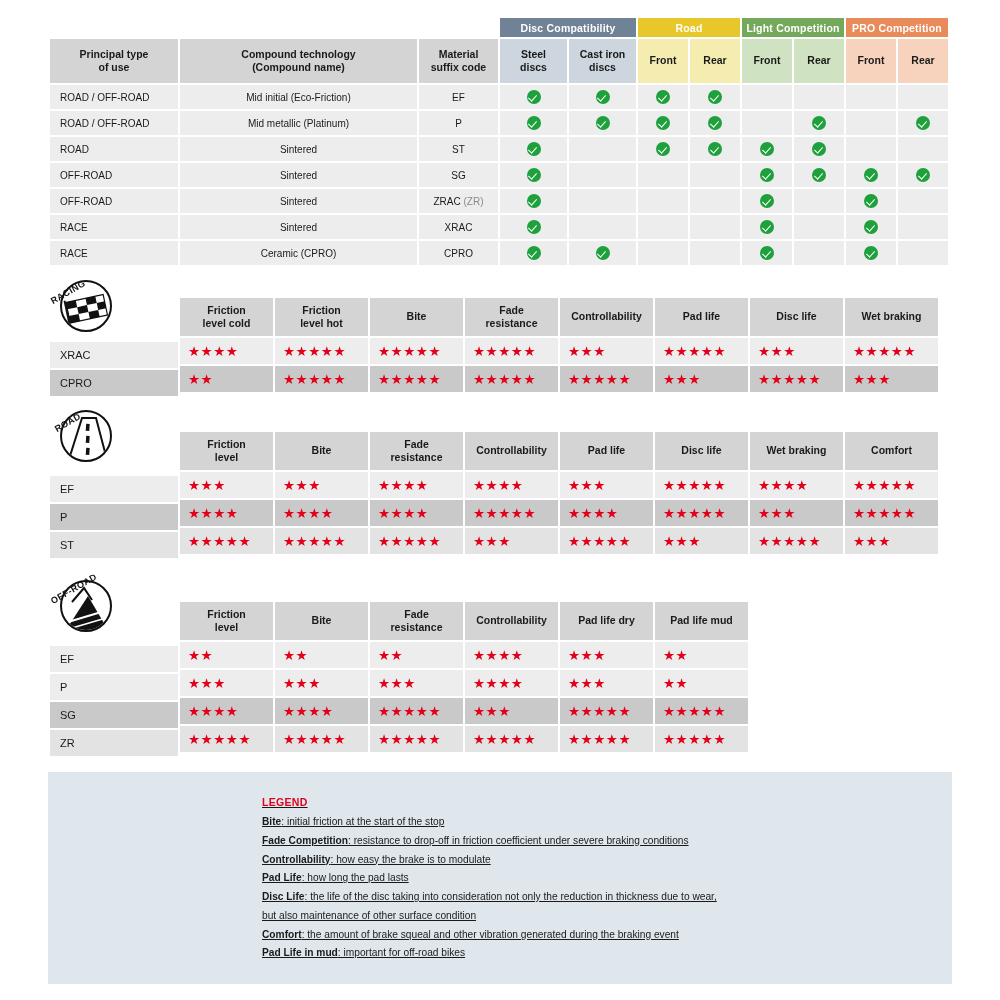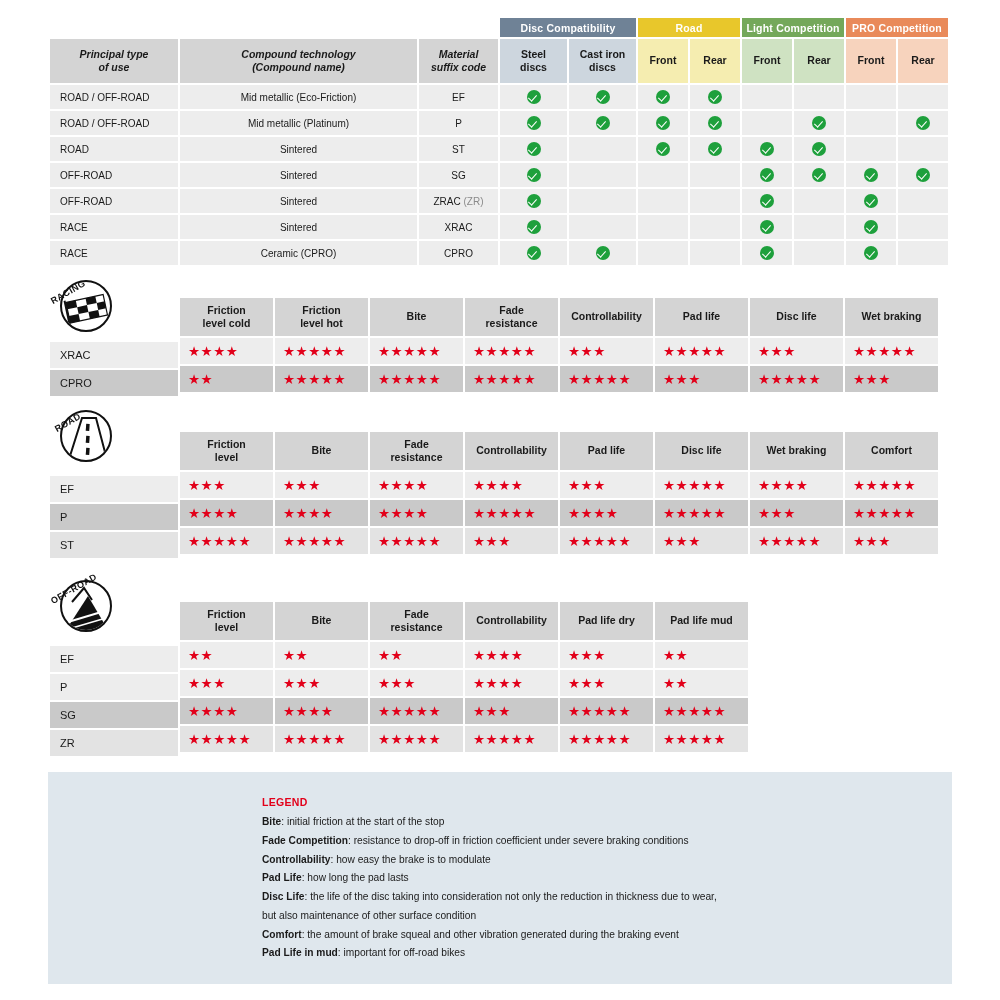--- a/index.html
+++ b/index.html
@@ -33,21 +33,21 @@
 
   .colhdr {
     height: 44px;
     font-size: 10.5px;
     font-weight: bold;
     text-align: center;
     vertical-align: middle;
     line-height: 1.25;
     color: #1a1a1a;
   }
-  .h-grey { background: #d4d4d4; font-style: italic; }
+  .h-grey { background: #d4d4d4; }
   .h-blue { background: #cdd6de; margin-left: 8px; }
   .h-yellow { background: #f5edb0; }
   .h-green { background: #cfe2c2; }
   .h-orange { background: #f7d3bd; }
 
   .compat td.cell {
     height: 24px;
     font-size: 10px;
     text-align: center;
     vertical-align: middle;
@@ -122,21 +122,21 @@
     transform-origin: left bottom;
   }
 
   
   .legend {
     position: absolute;
     left: 48px; top: 772px;
     width: 904px; height: 212px;
     background: #dfe7ed;
   }
-  .legend-inner { padding: 24px 0 0 214px; }
+  .legend-inner { padding: 24px 0 0 214px; text-decoration: underline; }
   .legend h4 {
     margin: 0 0 7px 0;
     font-size: 10.5px;
     color: #e2001a;
     font-weight: bold;
     letter-spacing: .3px;
   }
   .legend p {
     margin: 0 0 5px 0;
     font-size: 10.2px;
@@ -169,21 +169,21 @@
         <td class="colhdr h-yellow" style="width:50px"><span class="nl">Rear</span></td>
         <td class="colhdr h-green" style="width:50px"><span class="nl">Front</span></td>
         <td class="colhdr h-green" style="width:50px"><span class="nl">Rear</span></td>
         <td class="colhdr h-orange" style="width:50px"><span class="nl">Front</span></td>
         <td class="colhdr h-orange" style="width:50px"><span class="nl">Rear</span></td>
       </tr>
     </thead>
     <tbody id="compat-body">
         <tr>
           <td class="cell left">ROAD / OFF-ROAD</td>
-          <td class="cell">Mid metallic (Eco-Friction)</td>
+          <td class="cell">Mid initial (Eco-Friction)</td>
           <td class="cell">EF</td>
           <td class="cell"><span class="tick"></span></td>
           <td class="cell"><span class="tick"></span></td>
           <td class="cell"><span class="tick"></span></td>
           <td class="cell"><span class="tick"></span></td>
           <td class="cell"></td>
           <td class="cell"></td>
           <td class="cell"></td>
           <td class="cell"></td>
         </tr>

